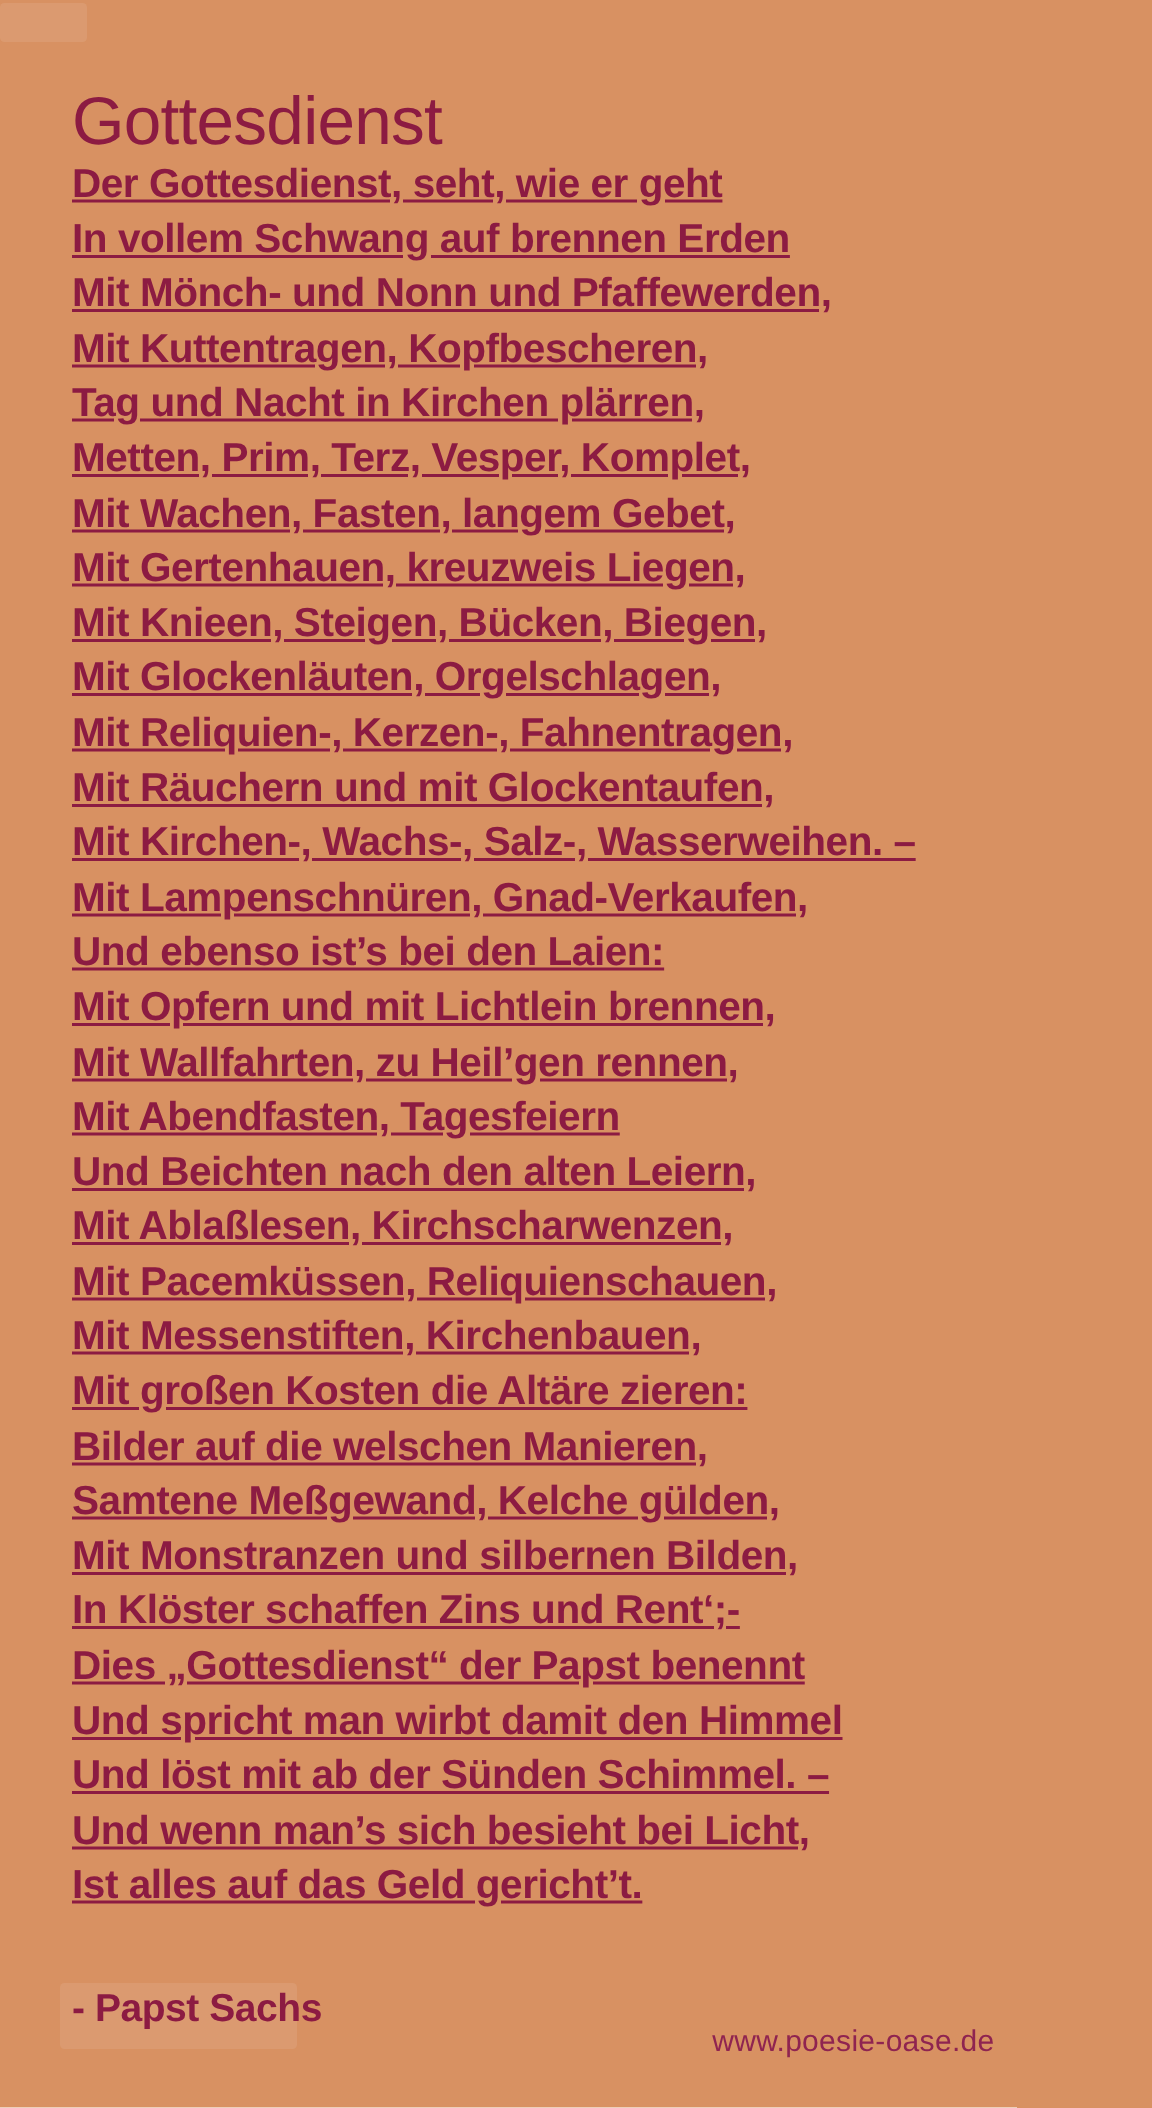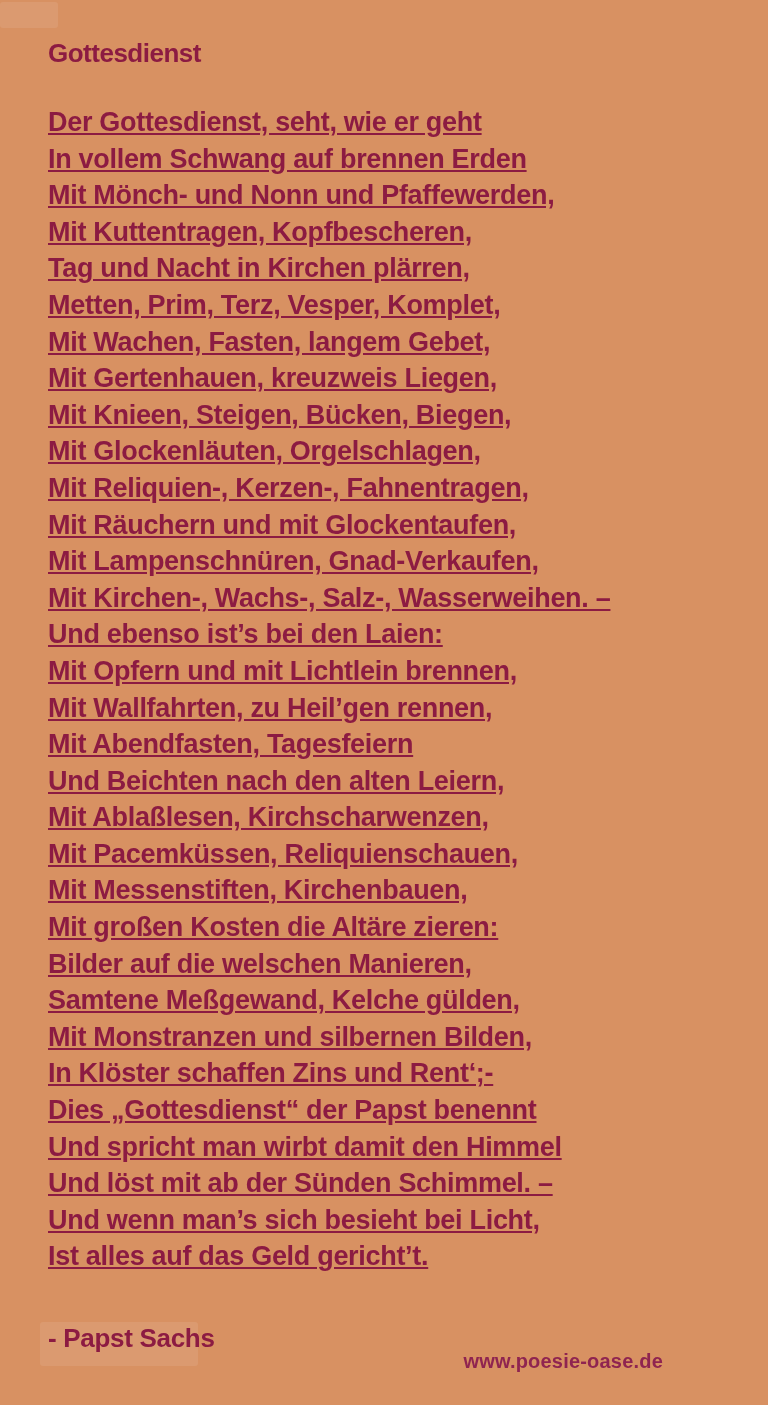--- a/index.html
+++ b/index.html
@@ -21,23 +21,23 @@
   .artifact {
     position: absolute;
     background: rgba(255,255,255,0.09);
     border-radius: 3px;
   }
   .artifact.corner { left: 0; top: 2px; width: 58px; height: 26px; }
   .artifact.author-patch { left: 40px; top: 1322px; width: 158px; height: 44px; }
   .title {
     position: absolute;
     left: 48px;
-    top: 38px;
-    font-size: 26px;
-    font-weight: 700;
+    top: 55px;
+    font-size: 45px;
+    font-weight: 400;
     letter-spacing: -0.5px;
     white-space: pre;
   }
   .poem {
     position: absolute;
     left: 48px;
     top: 104px;
     text-decoration: underline;
   }
   .poem .line {
@@ -55,21 +55,21 @@
     font-size: 26px;
     font-weight: 700;
     letter-spacing: -0.3px;
     white-space: pre;
   }
   .watermark {
     position: absolute;
     right: 105px;
     top: 1350px;
     font-size: 20px;
-    font-weight: 700;
+    font-weight: 400;
     letter-spacing: 0.2px;
     color: var(--watermark);
     white-space: pre;
   }
 </style>
 </head>
 <body>
 
 <div class="page">
   <div class="artifact corner"></div>
@@ -83,22 +83,22 @@
       <div class="line">Mit Mönch- und Nonn und Pfaffewerden,</div>
       <div class="line">Mit Kuttentragen, Kopfbescheren,</div>
       <div class="line">Tag und Nacht in Kirchen plärren,</div>
       <div class="line">Metten, Prim, Terz, Vesper, Komplet,</div>
       <div class="line">Mit Wachen, Fasten, langem Gebet,</div>
       <div class="line">Mit Gertenhauen, kreuzweis Liegen,</div>
       <div class="line">Mit Knieen, Steigen, Bücken, Biegen,</div>
       <div class="line">Mit Glockenläuten, Orgelschlagen,</div>
       <div class="line">Mit Reliquien-, Kerzen-, Fahnentragen,</div>
       <div class="line">Mit Räuchern und mit Glockentaufen,</div>
+      <div class="line">Mit Kirchen-, Wachs-, Salz-, Wasserweihen. –</div>
       <div class="line">Mit Lampenschnüren, Gnad-Verkaufen,</div>
-      <div class="line">Mit Kirchen-, Wachs-, Salz-, Wasserweihen. –</div>
       <div class="line">Und ebenso ist’s bei den Laien:</div>
       <div class="line">Mit Opfern und mit Lichtlein brennen,</div>
       <div class="line">Mit Wallfahrten, zu Heil’gen rennen,</div>
       <div class="line">Mit Abendfasten, Tagesfeiern</div>
       <div class="line">Und Beichten nach den alten Leiern,</div>
       <div class="line">Mit Ablaßlesen, Kirchscharwenzen,</div>
       <div class="line">Mit Pacemküssen, Reliquienschauen,</div>
       <div class="line">Mit Messenstiften, Kirchenbauen,</div>
       <div class="line">Mit großen Kosten die Altäre zieren:</div>
       <div class="line">Bilder auf die welschen Manieren,</div>

